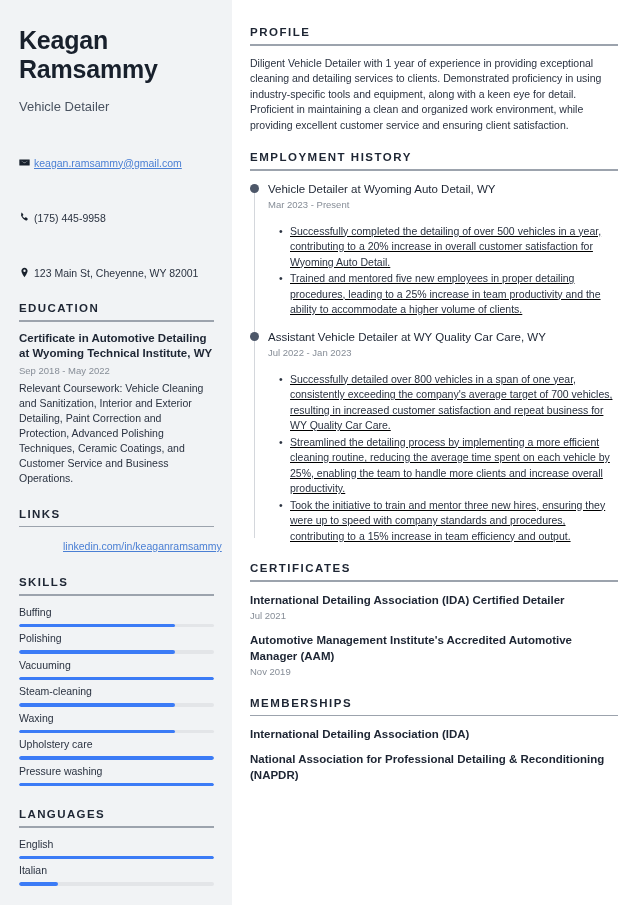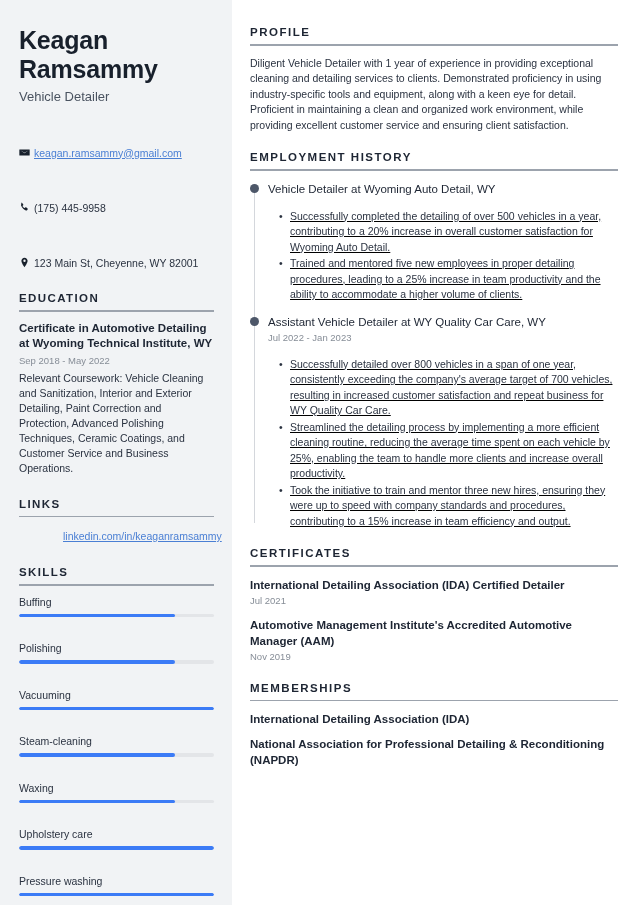--- a/index.html
+++ b/index.html
@@ -32,21 +32,21 @@
     font-size: 25px;
     line-height: 29px;
     font-weight: bold;
     color: #18202c;
     letter-spacing: -0.2px;
   }
   .job-title {
     font-size: 13px;
     line-height: 17px;
     color: #4a5360;
-    margin-top: 4px;
+    margin-top: 14px;
   }
 
   .contact-list { margin-top: 19px; }
   .contact-row {
     display: flex;
     align-items: center;
     margin-bottom: 5px;
     min-height: 15px;
     margin-top: 40px;
   }
@@ -105,21 +105,21 @@
   }
 
   .link-item {
     font-size: 10.5px;
     line-height: 15px;
     color: #4a7fd4;
     text-decoration: underline;
     padding-left: 44px;
   }
 
-  .meter-row { margin-bottom: 24px; }
+  .meter-row { margin-bottom: 4px; }
   .meter-label {
     font-size: 10.5px;
     line-height: 15px;
     color: #2a3240;
     margin-bottom: 4px;
   }
   .meter-track {
     height: 3.5px;
     background: #e3e5e8;
     border-radius: 2px;
@@ -379,20 +379,21 @@
       <p class="profile-txt">Diligent Vehicle Detailer with 1 year of experience in providing exceptional cleaning and detailing services to clients. Demonstrated proficiency in using industry-specific tools and equipment, along with a keen eye for detail. Proficient in maintaining a clean and organized work environment, while providing excellent customer service and ensuring client satisfaction.</p>
     </section>
 
     <section class="m-section">
       <div class="m-head">EMPLOYMENT HISTORY</div>
       <div class="m-rule"></div>
       <div class="timeline" id="jobs-list">
           <div class="job">
             <span class="job-dot"></span>
             <div class="job-role">Vehicle Detailer at Wyoming Auto Detail, WY</div>
+            <div class="job-date">Mar 2023 - Present</div>
             <ul class="job-bullets">
               <li>Successfully completed the detailing of over 500 vehicles in a year, contributing to a 20% increase in overall customer satisfaction for Wyoming Auto Detail.</li>
               <li>Trained and mentored five new employees in proper detailing procedures, leading to a 25% increase in team productivity and the ability to accommodate a higher volume of clients.</li>
             </ul>
           </div>
           <div class="job">
             <span class="job-dot"></span>
             <div class="job-role">Assistant Vehicle Detailer at WY Quality Car Care, WY</div>
             <div class="job-date">Jul 2022 - Jan 2023</div>
             <ul class="job-bullets">

